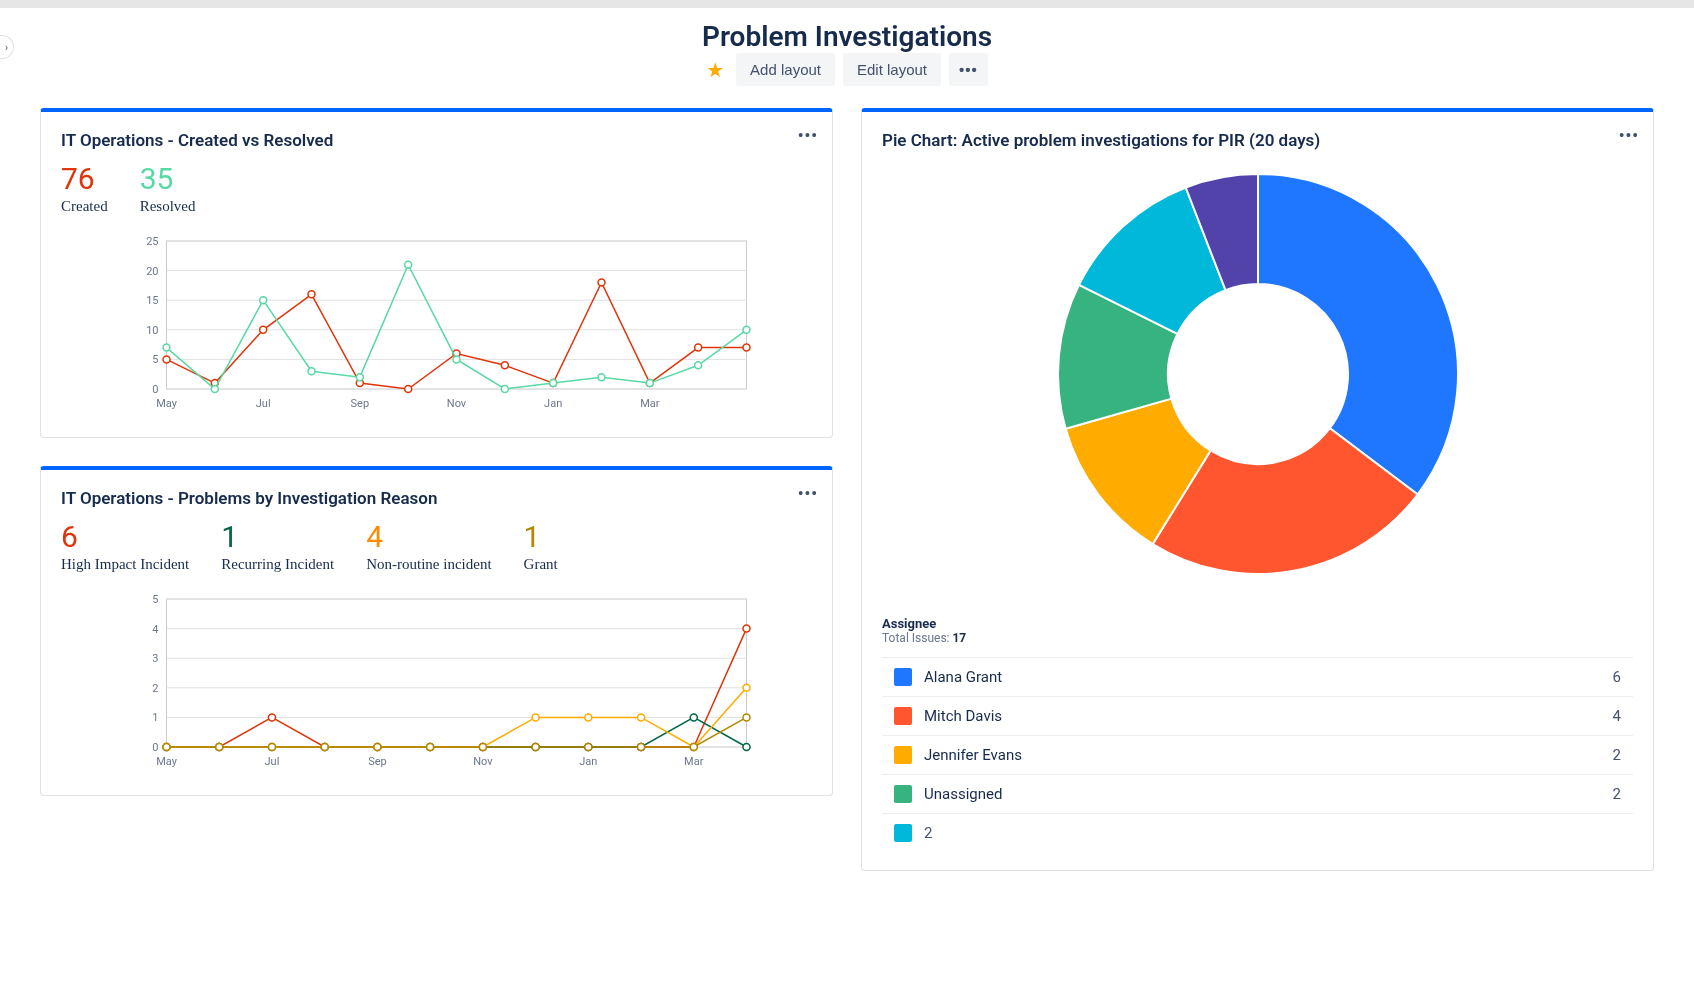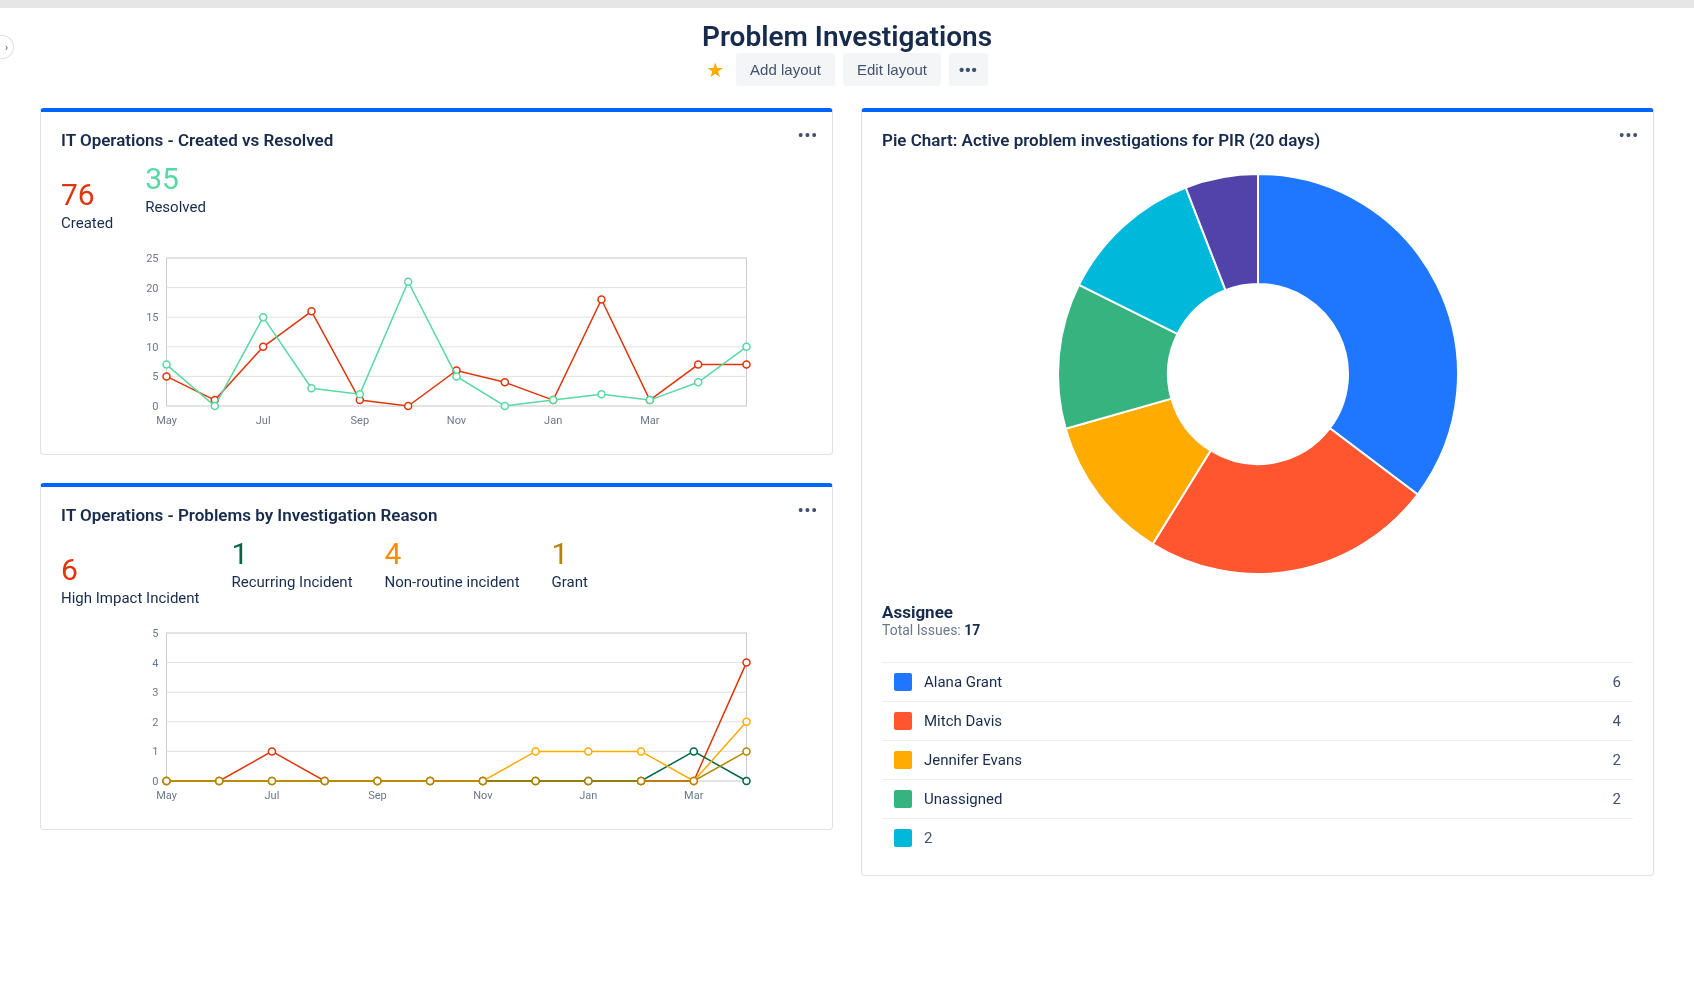--- a/index.html
+++ b/index.html
@@ -117,44 +117,45 @@
   }
   .stat-item .stat-value {
     font-size: 30px;
     font-weight: 400;
     line-height: 1;
   }
   .stat-item .stat-label {
     font-size: 15px;
     color: var(--color-text-dark);
     margin-top: 4px;
-  }
-  .stat-red   { color: var(--color-red); margin-top: 16px; }
+    font-family: Liberation Serif, serif;
+  }
+  .stat-red   { color: var(--color-red); }
   .stat-green { color: #57d9a3; }
   .stat-green-dark { color: var(--color-green-dark); }
   .stat-orange { color: var(--color-orange); }
   .stat-yellow { color: #b38600; }
 
   
   .line-chart { width: 100%; height: 180px; }
   .axis-text { font-size: 11px; fill: #6B778C; }
   .grid-line { stroke: var(--color-grid-line); stroke-width: 1; }
   .chart-line { fill: none; stroke-width: 1.5; }
   .chart-point { fill: white; stroke-width: 1.5; }
 
   
   .legend-title {
     font-weight: 700;
-    font-size: 17px;
-    margin-top: 18px;
+    font-size: 13px;
+    margin-top: 32px;
   }
   .legend-subtitle {
-    font-size: 14px;
+    font-size: 12px;
     color: #6B778C;
-    margin-bottom: 24px;
+    margin-bottom: 12px;
   }
   .legend-subtitle b { color: var(--color-text-dark); }
   .legend-row {
     display: flex;
     align-items: center;
     border-top: 1px solid #eee;
     padding: 10px 12px;
     font-size: 15px;
   }
   .legend-swatch {

